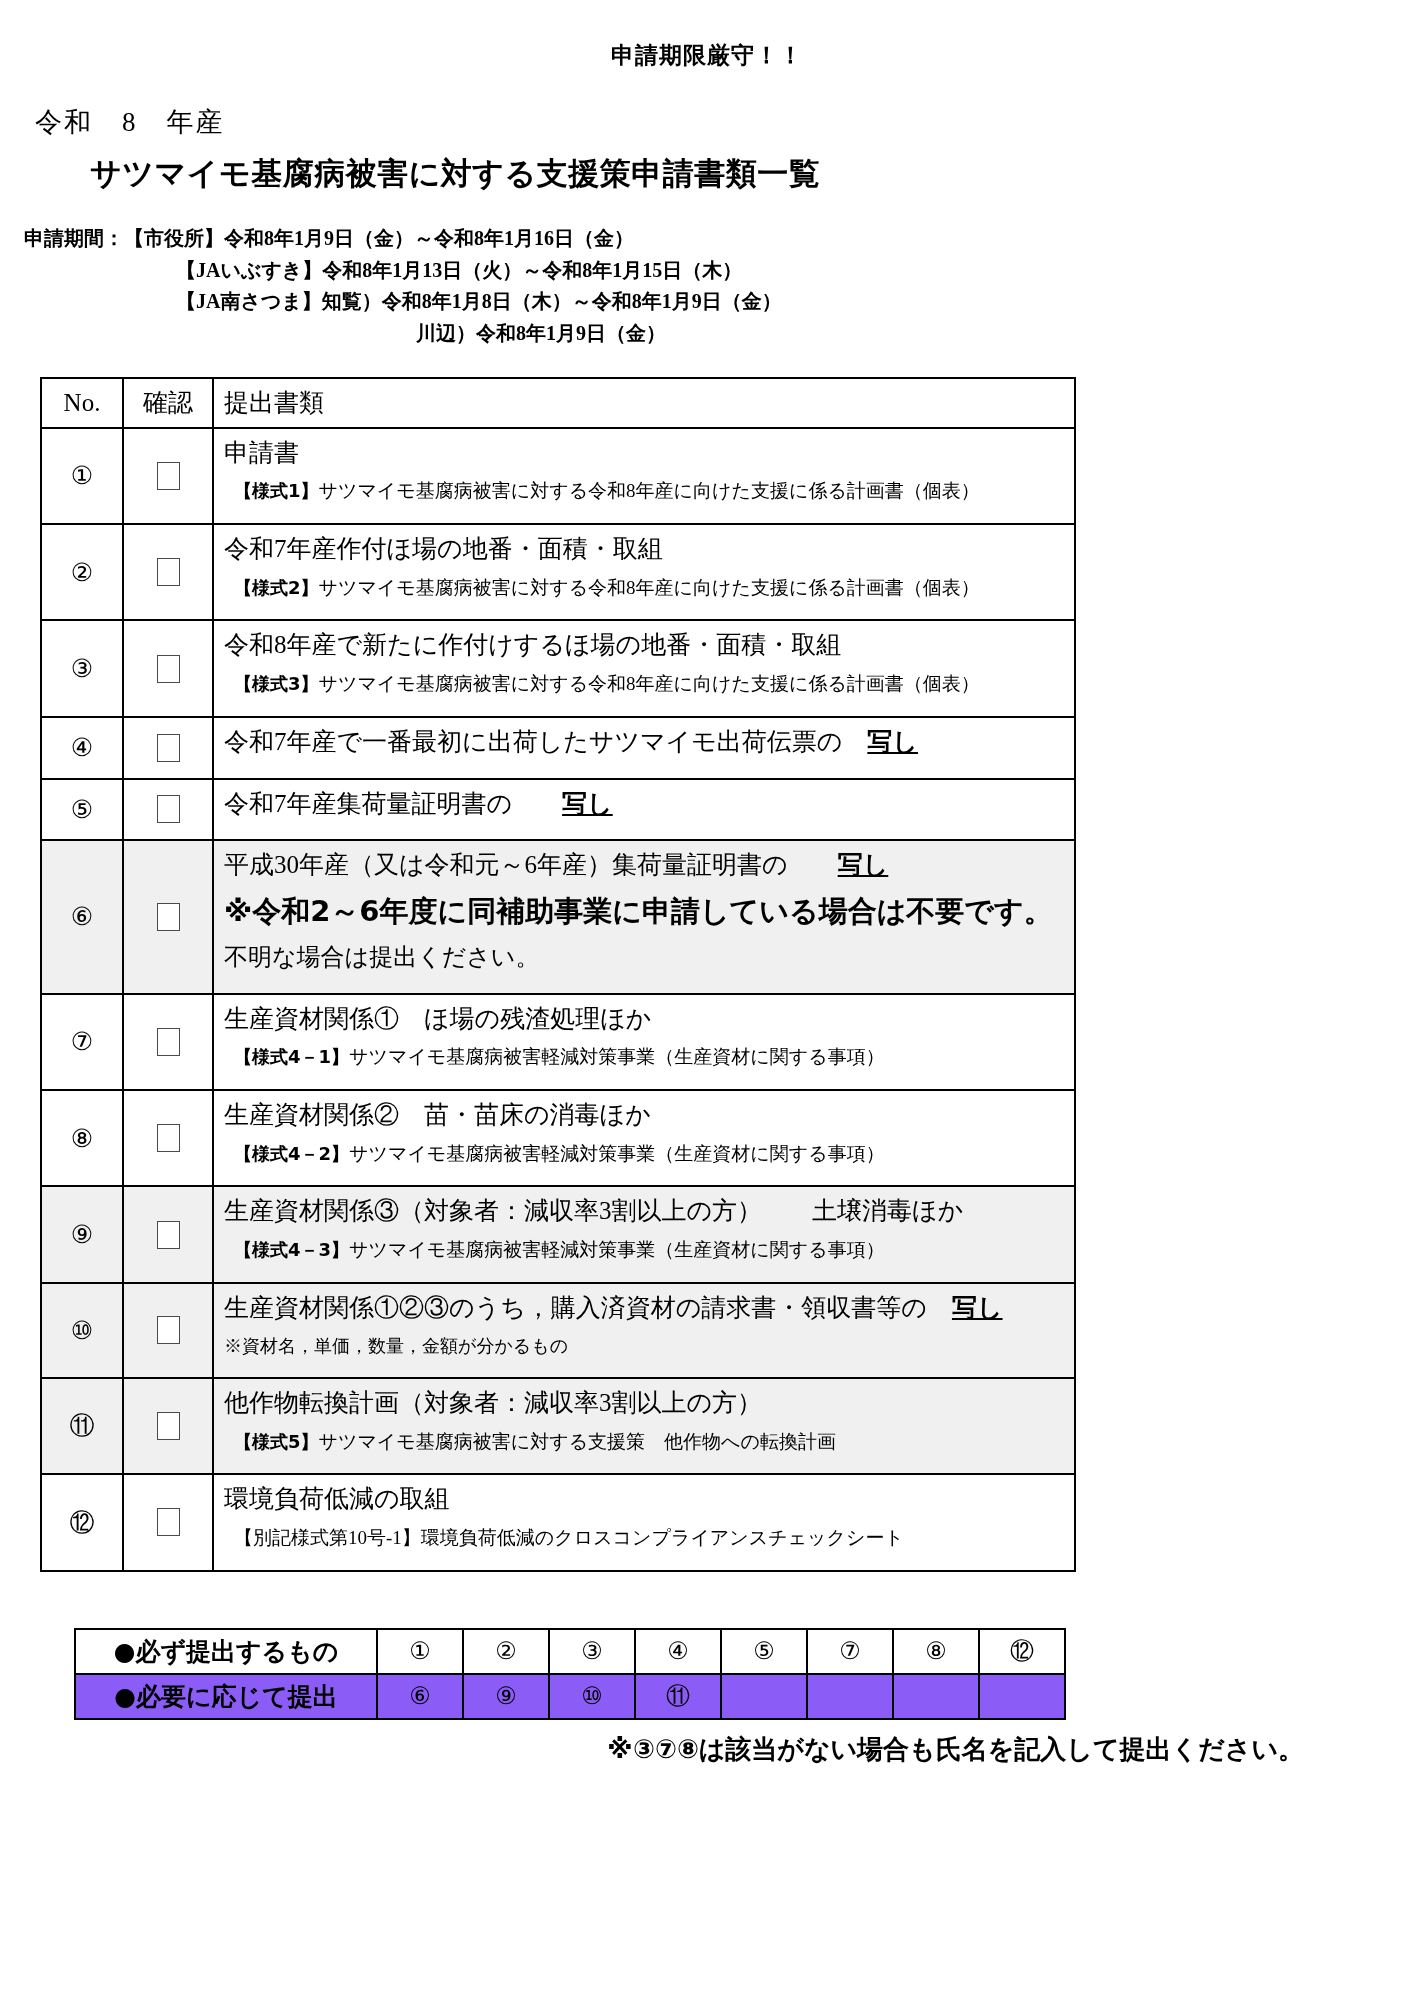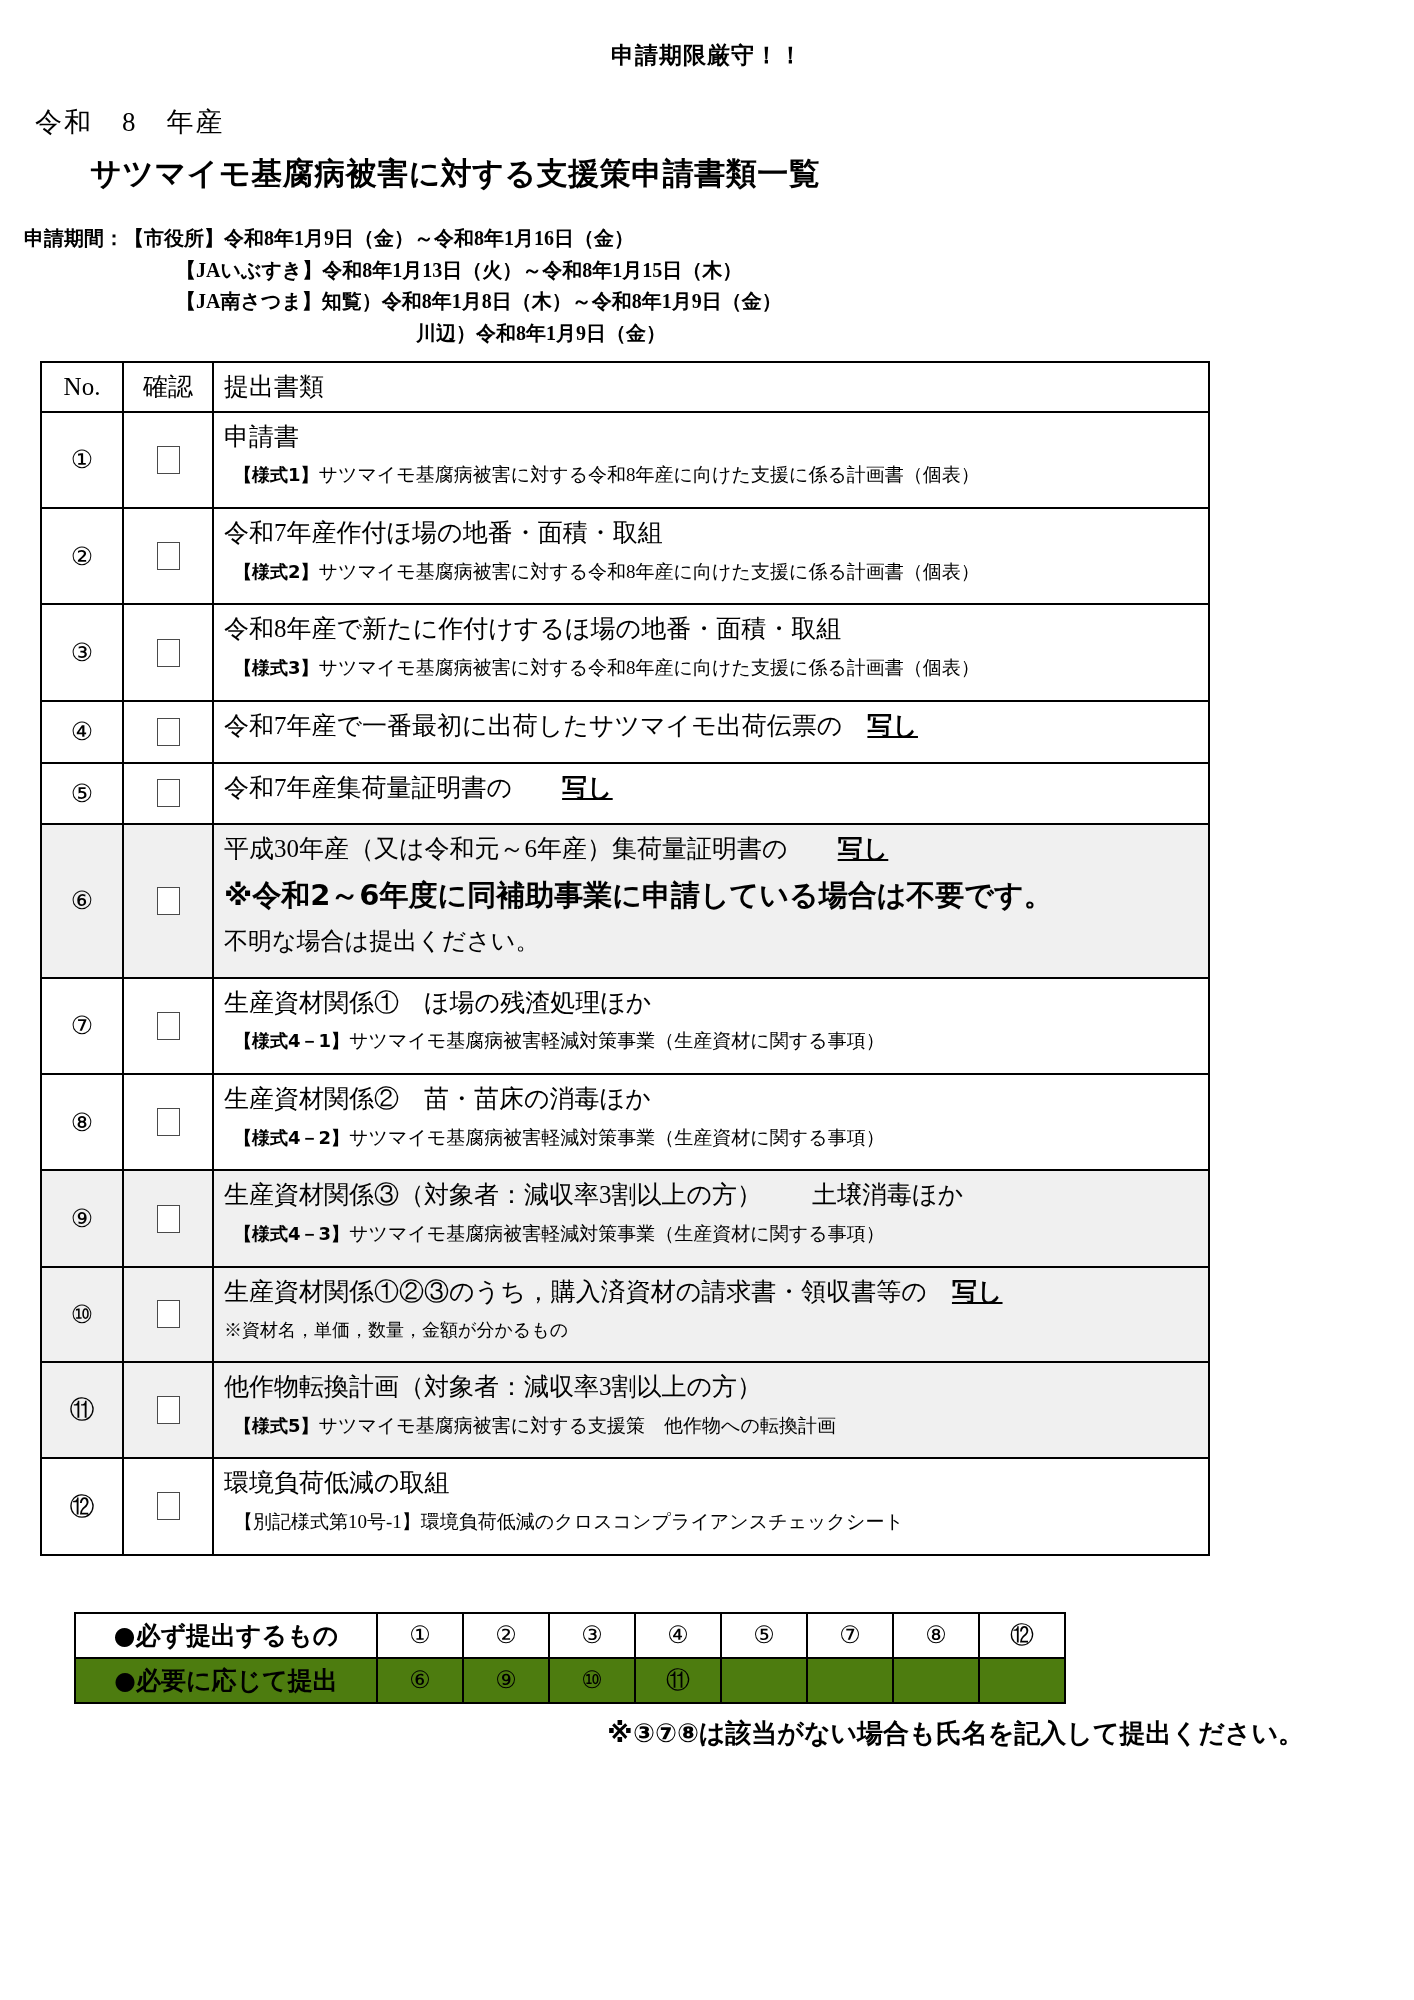--- a/index.html
+++ b/index.html
@@ -67,23 +67,23 @@
   .period-label {
     display: inline-block;
   }
   .period-row.indent-1 { padding-left: 152px; }
   .period-row.indent-2 { padding-left: 152px; }
   .period-row.indent-3 { padding-left: 392px; }
 
   
   table.docs {
     border-collapse: collapse;
-    margin-top: 12px;
+    margin-top: 28px;
     margin-left: 40px;
-    width: 1170px;
+    width: 1036px;
     table-layout: fixed;
   }
   table.docs td, table.docs th {
     border: 2px solid #000000;
     padding: 0;
     vertical-align: middle;
     background: #ffffff;
   }
   table.docs col.c-no { width: 82px; }
   table.docs col.c-chk { width: 90px; }
@@ -187,21 +187,21 @@
     padding: 0;
   }
   table.summary td.label {
     width: 300px;
     font-family: "DejaVu Sans", "Liberation Sans", sans-serif;
     font-weight: bold;
     font-size: 25px;
     text-align: center;
   }
   table.summary td.slot { width: 84px; }
-  tr.row-need > td { background: #4d7c0f; }
+  tr.row-need > td { background: #8b5cf6; }
 
   .footer-note {
     font-family: "DejaVu Sans", "Liberation Sans", sans-serif;
     font-weight: bold;
     font-size: 26px;
     text-align: right;
     margin-top: 16px;
     margin-right: 110px;
     line-height: 1;
   }

